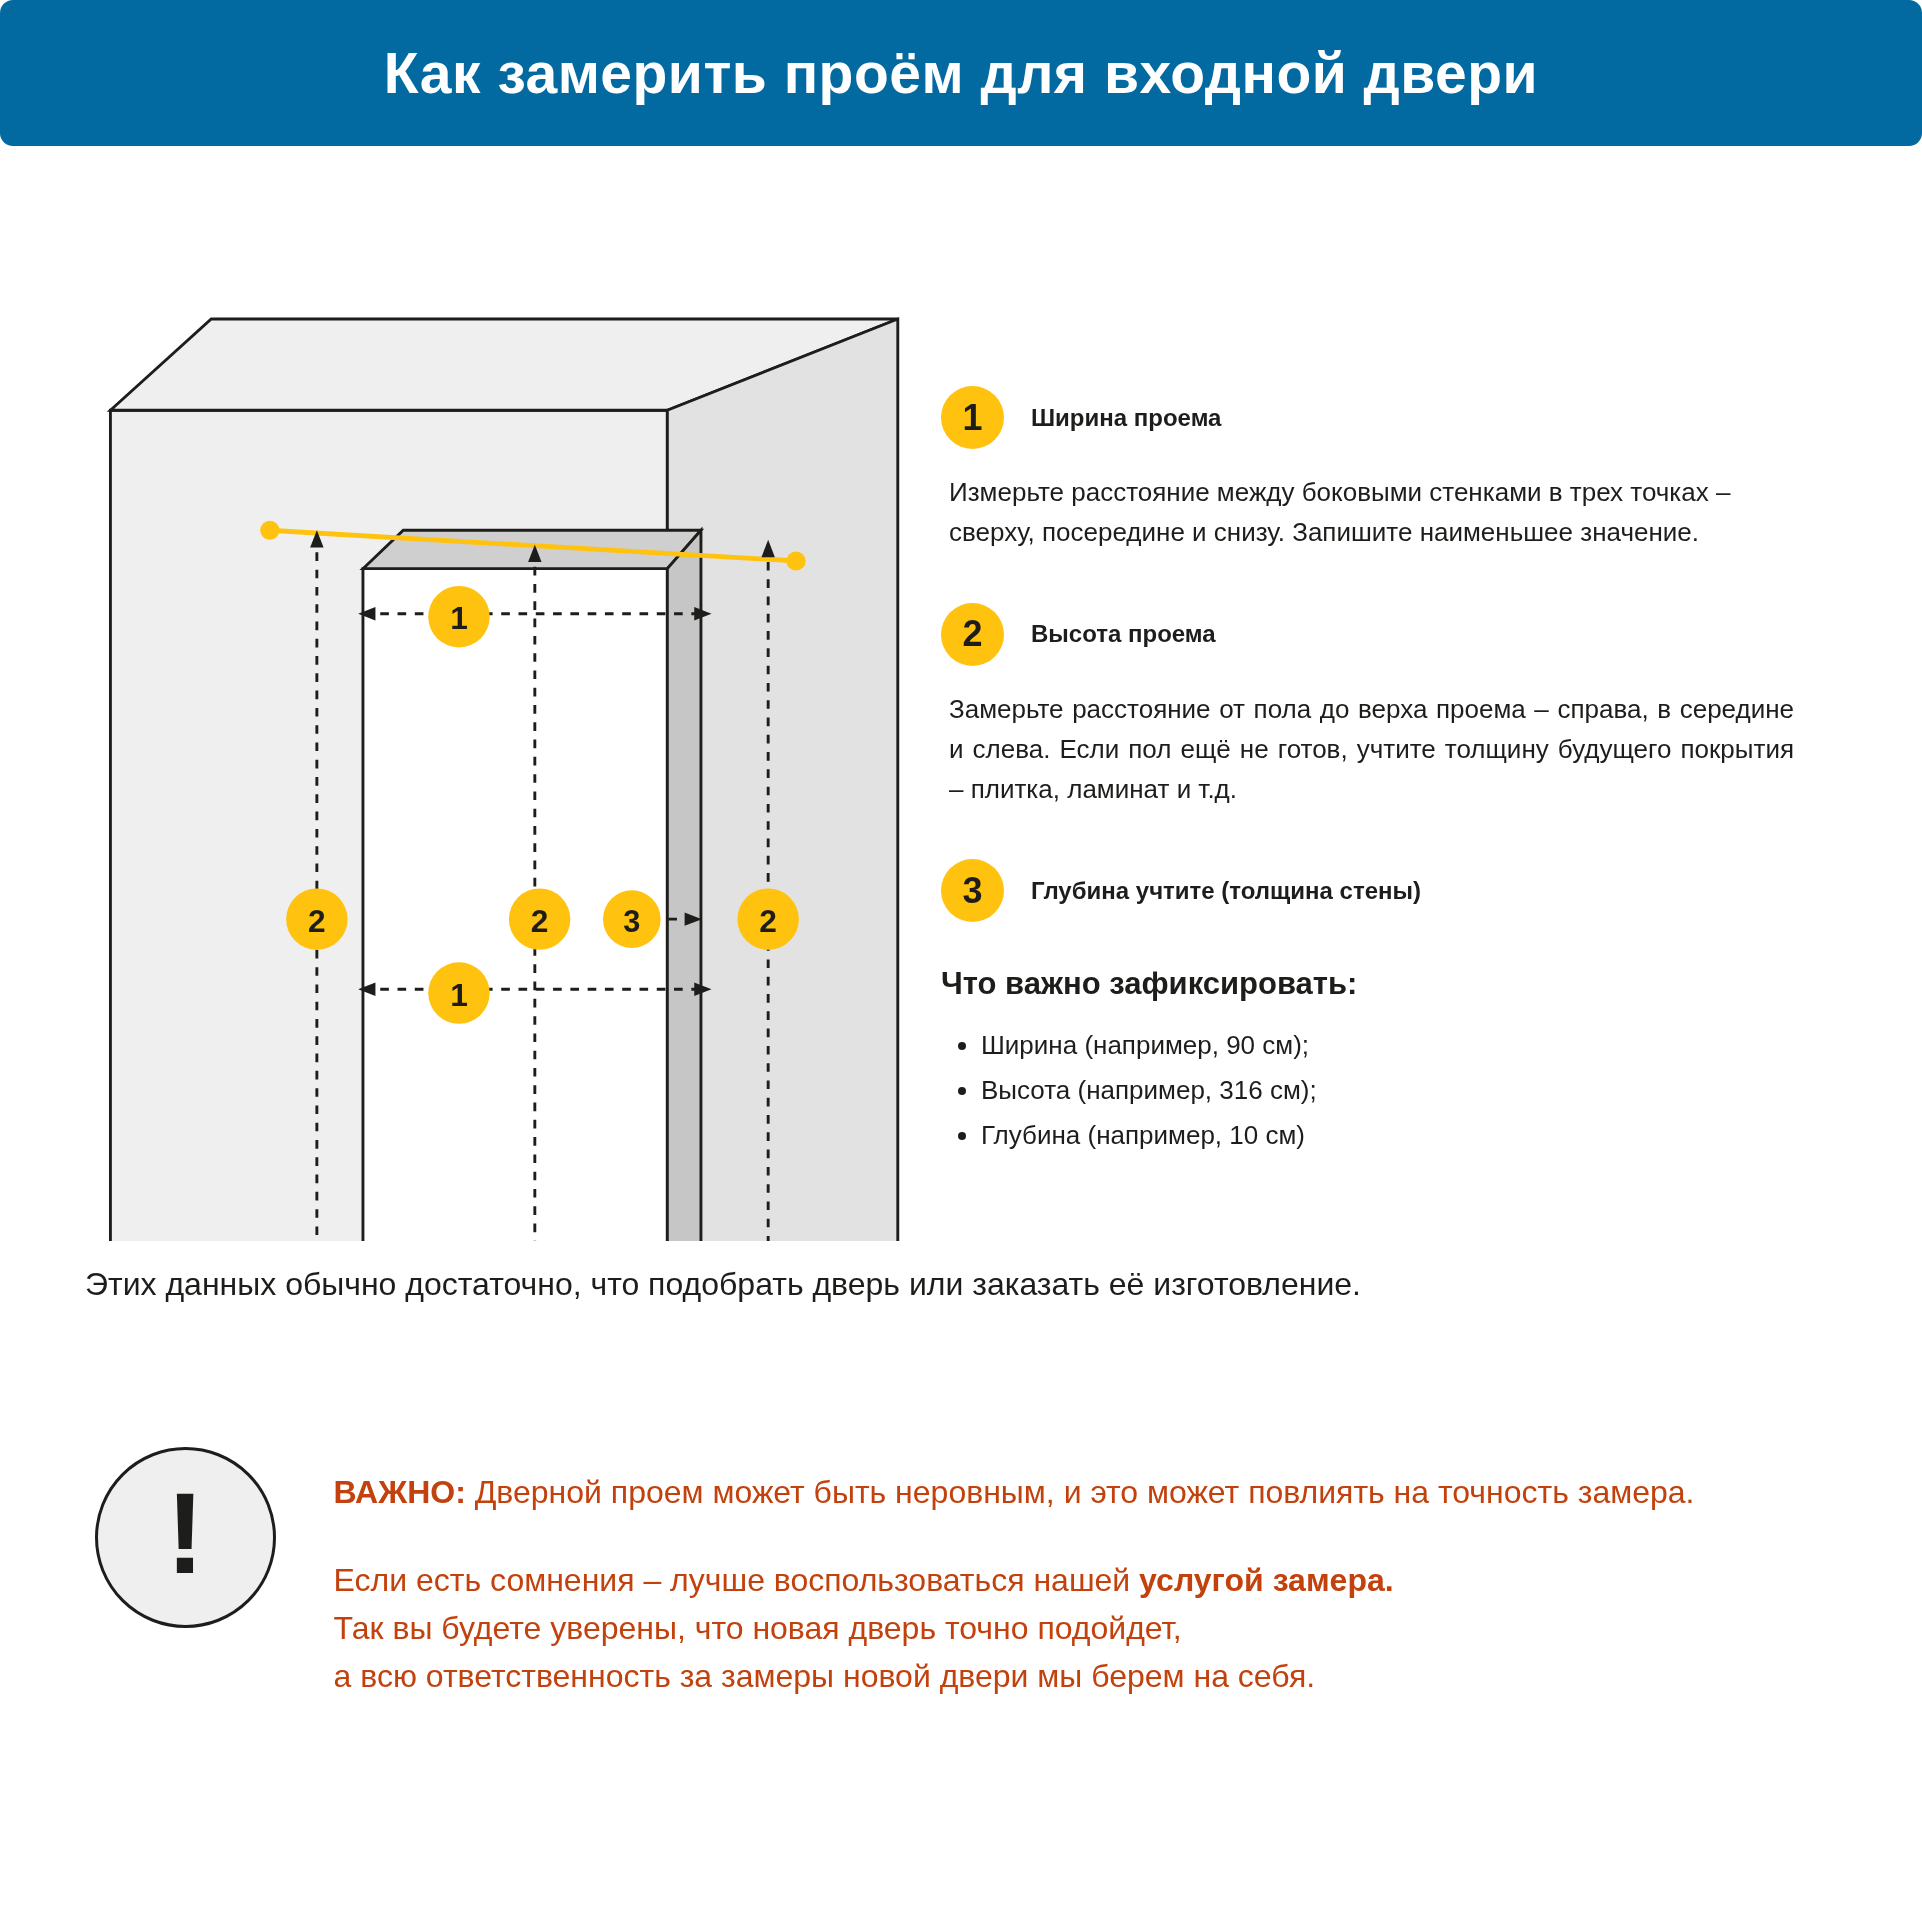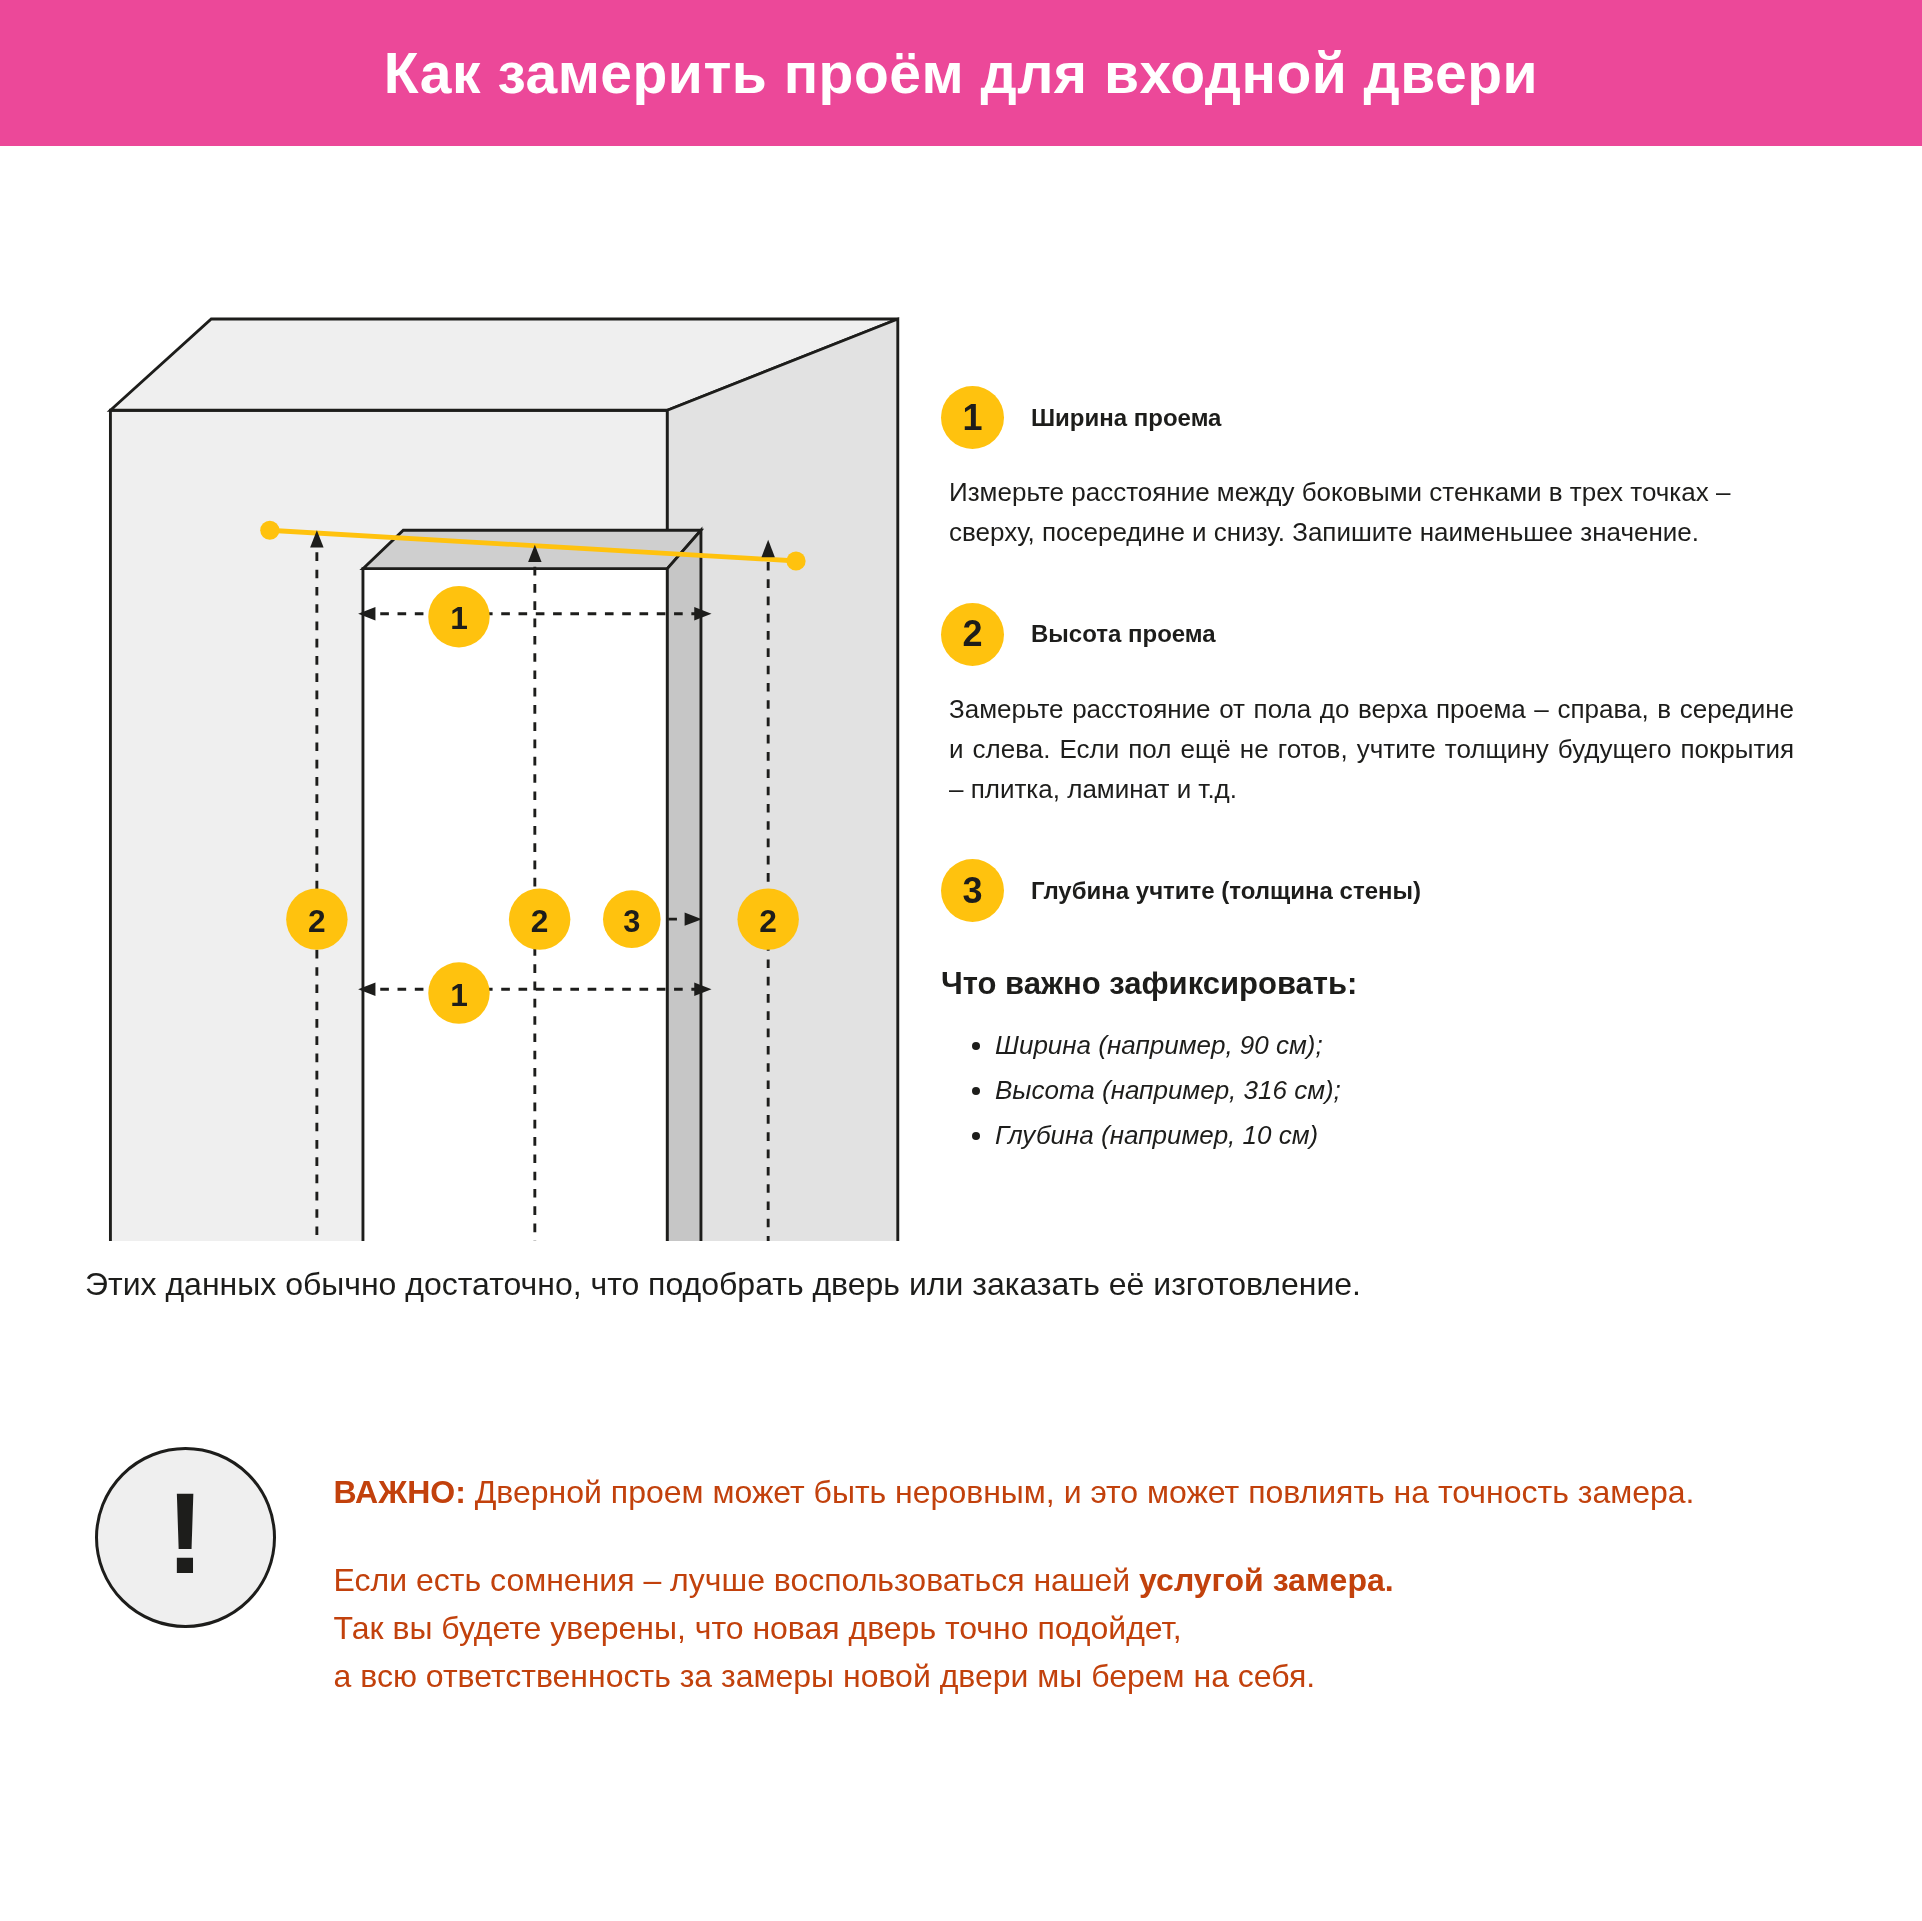--- a/index.html
+++ b/index.html
@@ -13,25 +13,26 @@
     font-family: "Liberation Sans", sans-serif;
     color: #1d1d1b;
     overflow: hidden;
     position: relative;
   }
 
   
   .header {
     width: 100%;
     height: 146px;
-    background: #ec4899;
+    background: #0369a1;
     display: flex;
     align-items: center;
     justify-content: center;
     box-sizing: border-box;
+    border-radius: 13px;
   }
   .header-title {
     color: #ffffff;
     font-size: 57px;
     font-weight: bold;
     letter-spacing: 0.5px;
     text-align: center;
   }
 
   
@@ -93,23 +94,22 @@
   .step-2 { margin-bottom: 50px; }
   .step-3 { margin-bottom: 44px; }
 
   
   .check-title {
     font-size: 31px;
     font-weight: bold;
     margin-bottom: 21px;
   }
   .check-list {
-    margin: 16px;
+    margin: 2px;
     padding-left: 38px;
-    font-style: italic;
   }
   .check-list li {
     font-size: 26px;
     line-height: 1.72;
     color: #1d1d1b;
   }
 
   
   .summary {
     font-size: 32px;

